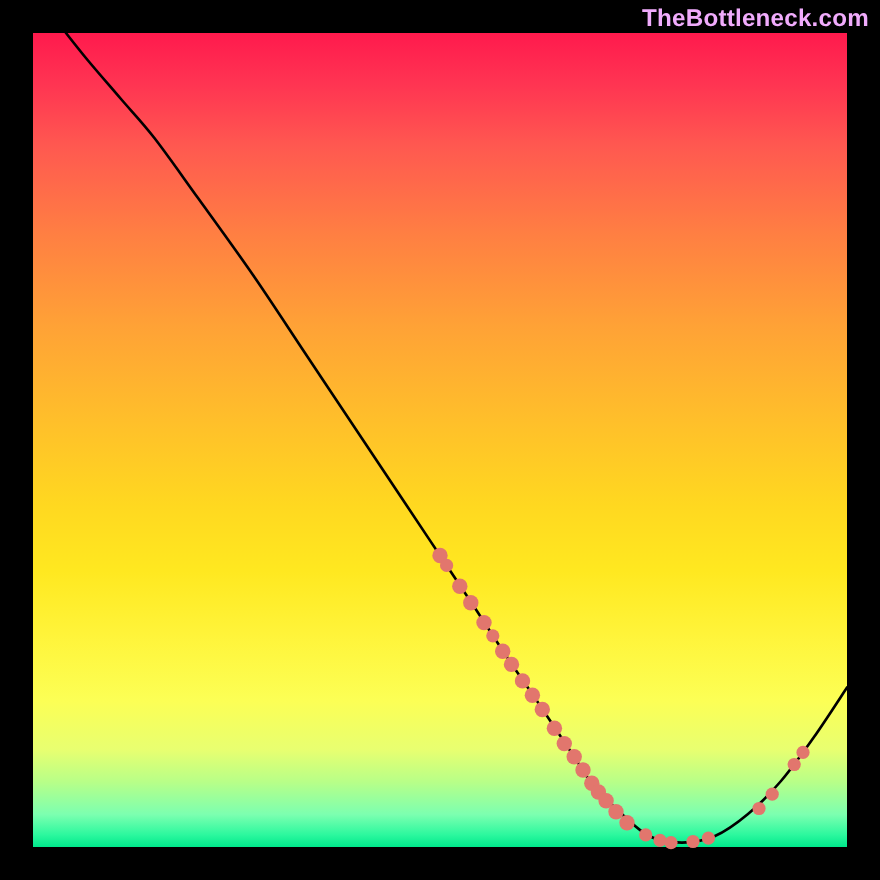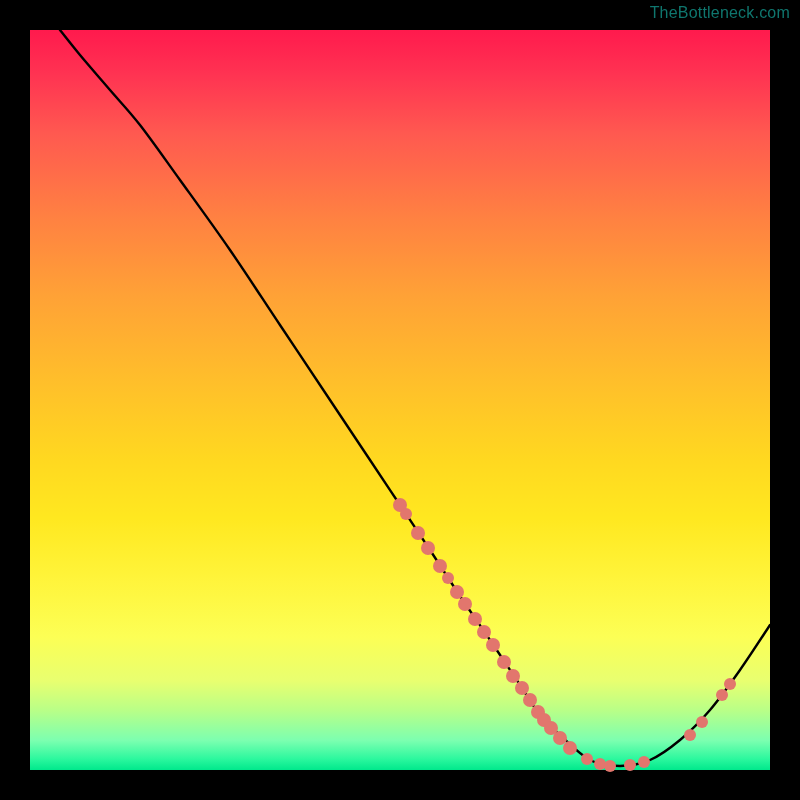--- a/index.html
+++ b/index.html
@@ -32,23 +32,23 @@
       #b8ff88 92%,
       #7cffb0 96%,
       #2cf89e 98.5%,
       #00e88c 100%
     );
   }
   .watermark {
     position: absolute;
     top: 4px;
     right: 10px;
-    color: #0f766e;
-    font-size: 16px;
-    font-weight: 400;
+    color: #f0abfc;
+    font-size: 22px;
+    font-weight: 700;
     letter-spacing: 0.2px;
     user-select: none;
   }
   svg.curve {
     position: absolute;
     left: 0;
     top: 0;
     width: 740px;
     height: 740px;
     overflow: visible;

